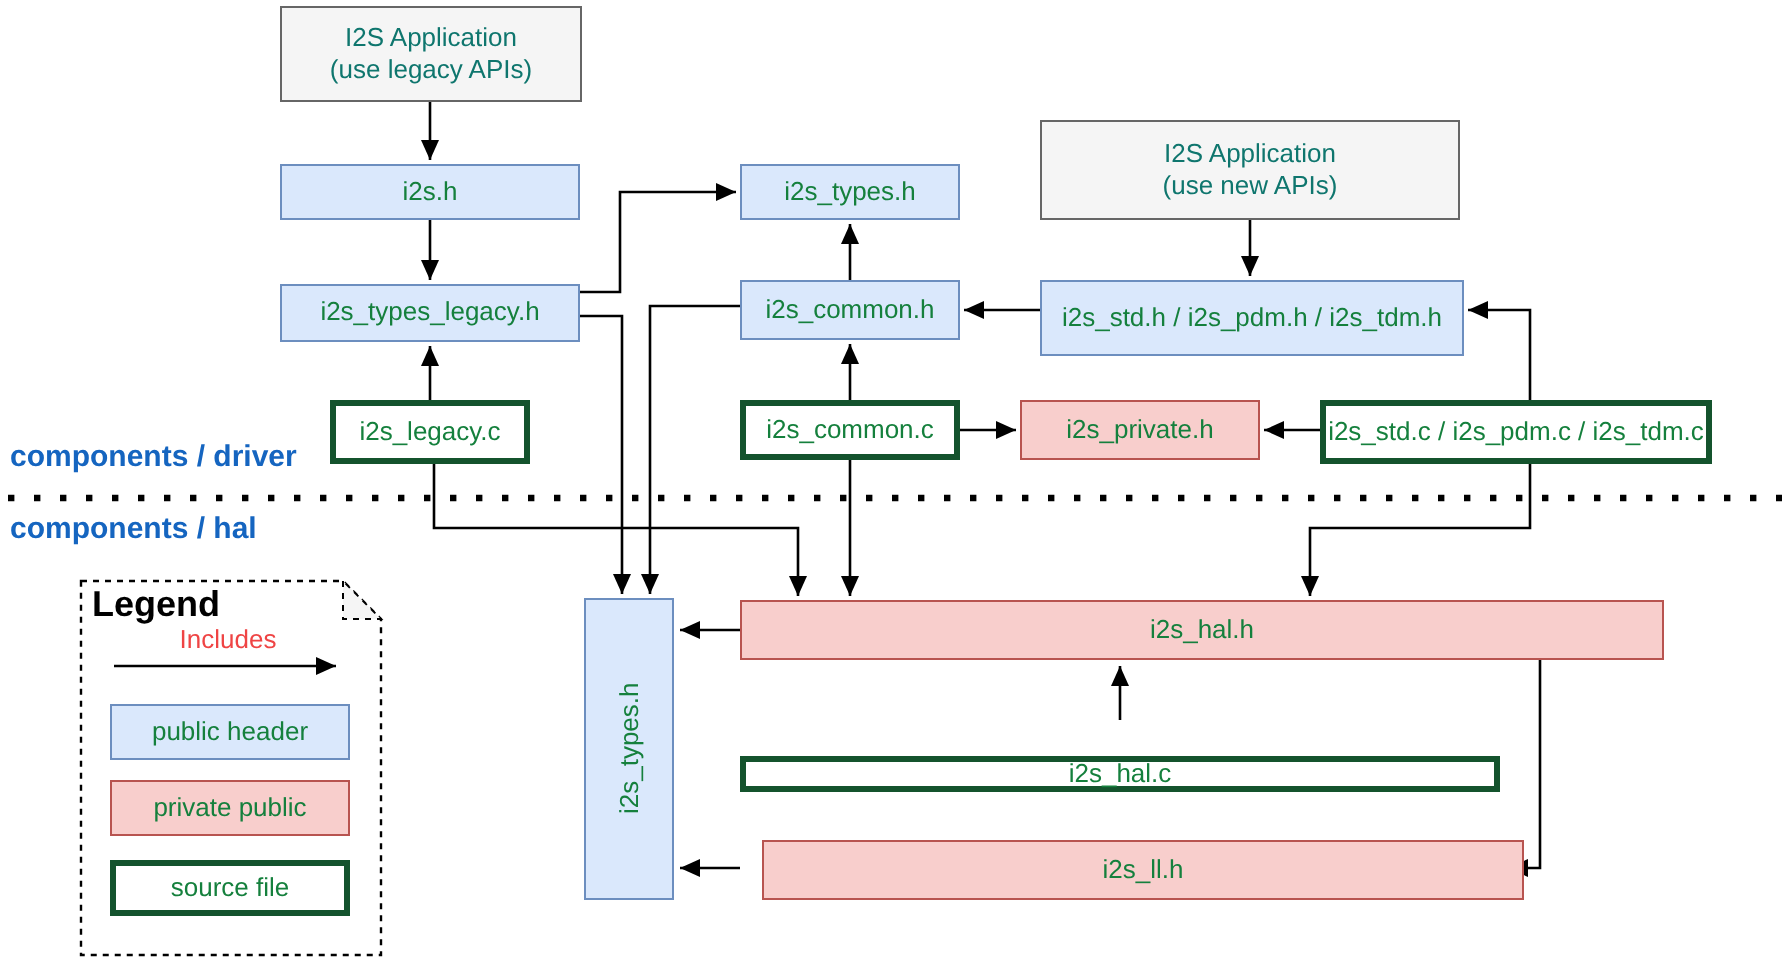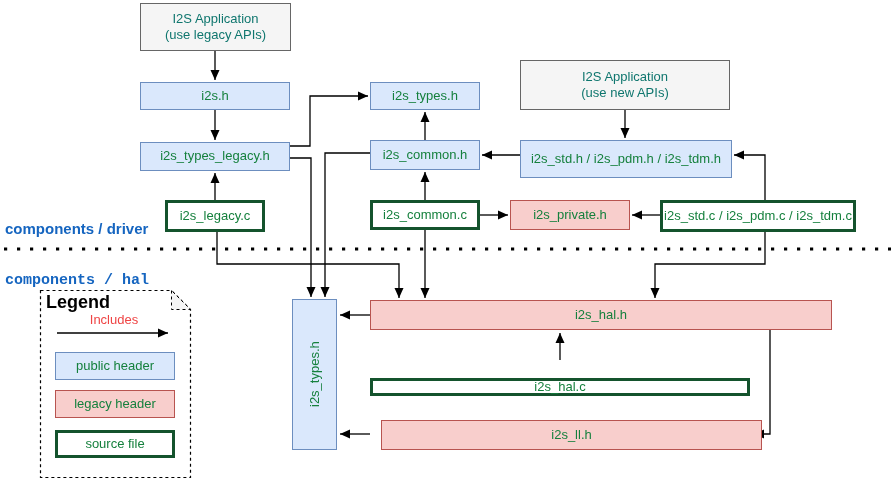--- a/index.html
+++ b/index.html
@@ -92,21 +92,21 @@
     </g>
 
     <line x1="4" y1="249" x2="891" y2="249" stroke="#000000" stroke-width="3.2" stroke-dasharray="3.2 9.8"></line>
 
     <path d="M40.5,290.5 H171.5 L190.5,309.5 V477.5 H40.5 Z" fill="#ffffff" stroke="#000000" stroke-width="1.2" stroke-dasharray="3 3"></path>
     <path d="M171.5,290.5 V309.5 H190.5 Z" fill="#f5f5f5" stroke="#000000" stroke-width="1" stroke-dasharray="3 3"></path>
     <path marker-end="url(#arrow)" d="M57,333 L168,333" fill="none" stroke="#000000" stroke-width="1.3"></path>
   </svg>
 
   <div class="layer-label" style="left:5px; top:220px;">components / driver</div>
-  <div class="layer-label" style="left:5px; top:272px;font-family:Liberation Mono, monospace;">components / hal</div>
+  <div class="layer-label" style="left:5px; top:256px;">components / hal</div>
 
   <div class="node application" style="left:140px; top:3px; width:151px; height:48px;">
     <div>I2S Application</div>
     <div>(use legacy APIs)</div>
   </div>
 
   <div class="node application" style="left:520px; top:60px; width:210px; height:50px;">
     <div>I2S Application</div>
     <div>(use new APIs)</div>
   </div>
@@ -125,16 +125,16 @@
   <div class="node public vertical-node" style="left:292px; top:299px; width:45px; height:151px;">
     <span>i2s_types.h</span>
   </div>
   <div class="node private" style="left:370px; top:300px; width:462px; height:30px;">i2s_hal.h</div>
   <div class="node source" style="left:370px; top:360px; width:380px; height:18px;margin-top:18px;">i2s_hal.c</div>
   <div class="node private" style="left:381px; top:420px; width:381px; height:30px;">i2s_ll.h</div>
 
   <div class="legend-title" style="left:46px; top:292px;">Legend</div>
   <div class="legend-includes">Includes</div>
   <div class="node public" style="left:55px; top:352px; width:120px; height:28px;">public header</div>
-  <div class="node private" style="left:55px; top:390px; width:120px; height:28px;">legacy header</div>
+  <div class="node private" style="left:55px; top:390px; width:120px; height:28px;">private public</div>
   <div class="node source" style="left:55px; top:430px; width:120px; height:28px;">source file</div>
 
 </div>
 
 </body></html>

